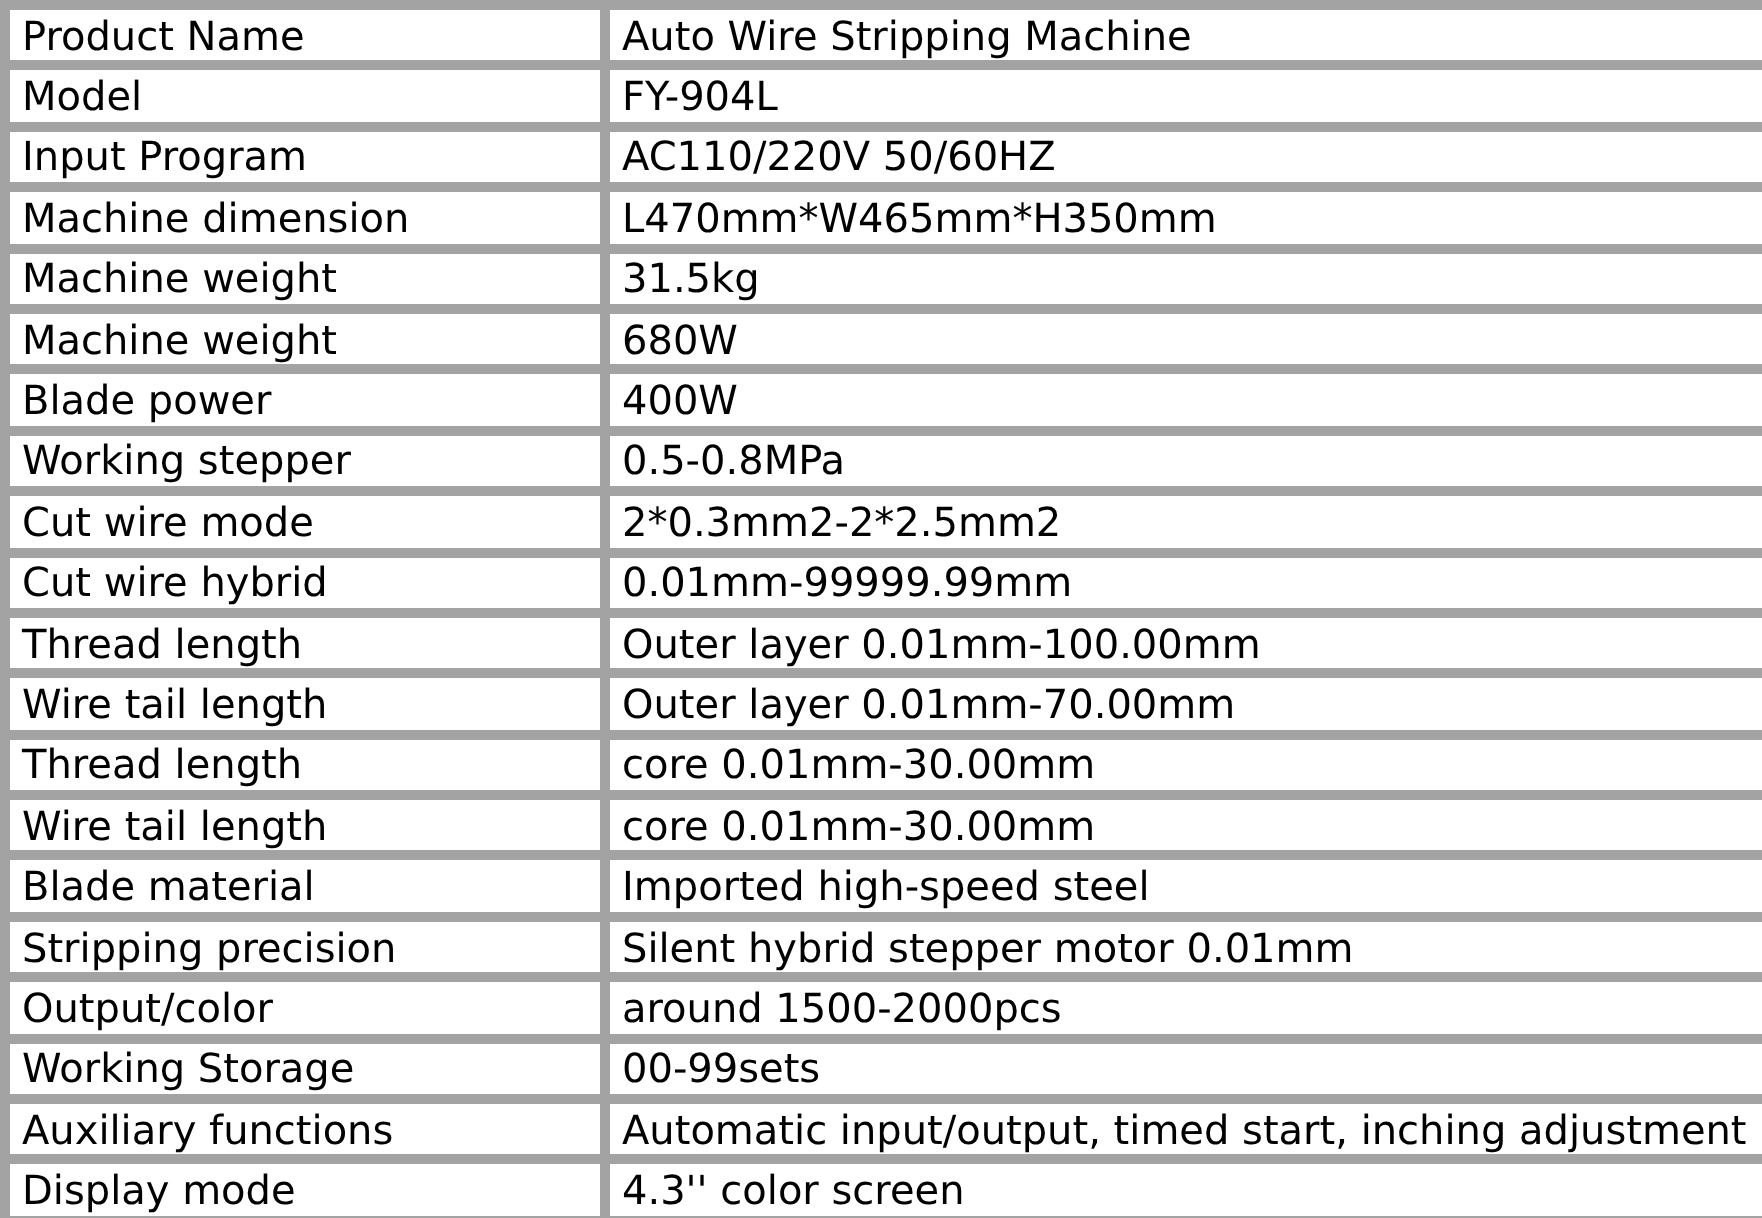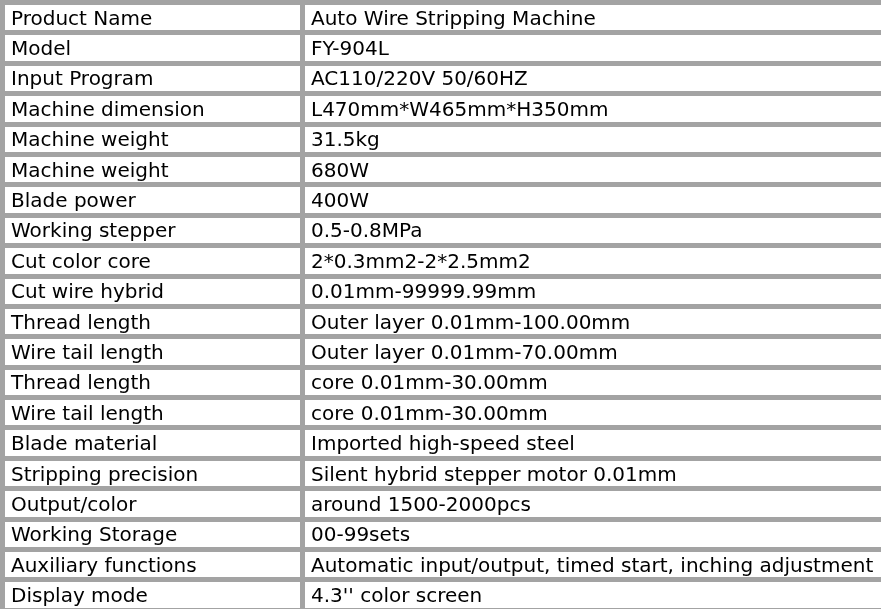--- a/index.html
+++ b/index.html
@@ -70,21 +70,21 @@
     </tr>
     <tr>
       <td class="col-label">Blade power</td>
       <td class="col-value">400W</td>
     </tr>
     <tr>
       <td class="col-label">Working stepper</td>
       <td class="col-value">0.5-0.8MPa</td>
     </tr>
     <tr>
-      <td class="col-label">Cut color core</td>
+      <td class="col-label">Cut wire mode</td>
       <td class="col-value">2*0.3mm2-2*2.5mm2</td>
     </tr>
     <tr>
       <td class="col-label">Cut wire hybrid</td>
       <td class="col-value">0.01mm-99999.99mm</td>
     </tr>
     <tr>
       <td class="col-label">Thread length</td>
       <td class="col-value">Outer layer 0.01mm-100.00mm</td>
     </tr>

